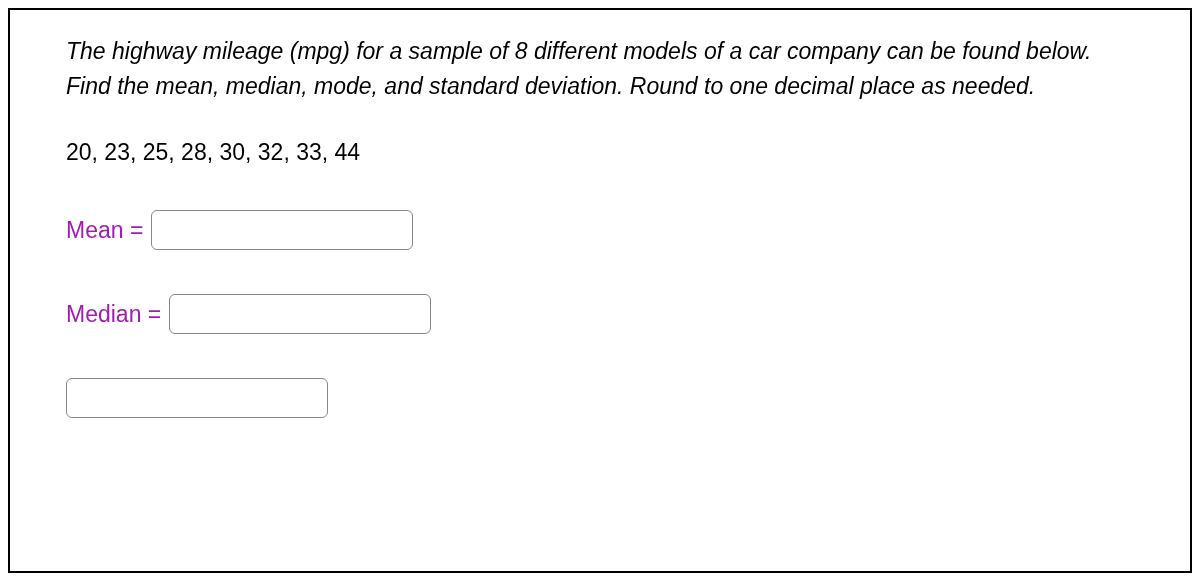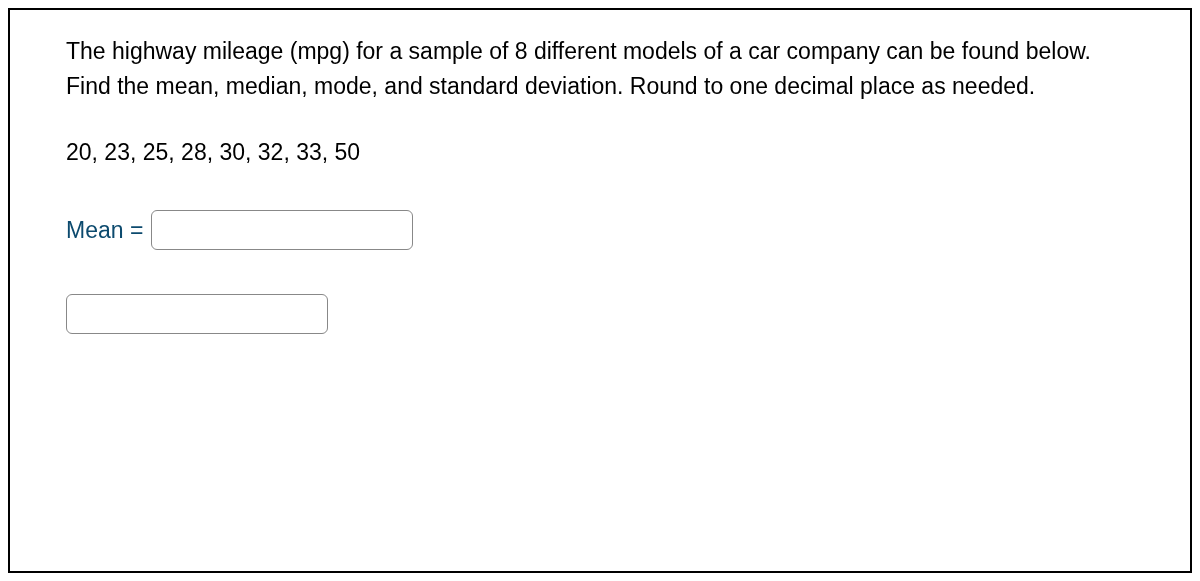--- a/index.html
+++ b/index.html
@@ -18,59 +18,64 @@
       border: 2px solid #000;
       margin: 8px;
       padding: 24px 56px 40px 56px;
       height: calc(100% - 16px);
     }
     .problem-text {
       font-size: 23px;
       line-height: 1.5;
       color: #000;
       margin-bottom: 36px;
+      font-style: italic;
     }
     .data-values {
       font-size: 23px;
       color: #000;
       margin-bottom: 44px;
     }
     .field-row {
       display: flex;
       align-items: center;
       margin-bottom: 44px;
     }
     .field-row:last-child {
       margin-bottom: 0;
     }
     .field-label {
       font-size: 23px;
-      color: #0c4a6e;
+      color: #a21caf;
       margin-right: 8px;
     }
     .field-input {
       width: 262px;
       height: 40px;
       border: 1px solid #888;
       border-radius: 6px;
       font-size: 20px;
       padding: 0 10px;
       background: #fff;
     }
   </style>
 </head>
 <body>
 
 <div class="container">
   <p class="problem-text">The highway mileage (mpg) for a sample of 8 different models of a car company can be found below. Find the mean, median, mode, and standard deviation. Round to one decimal place as needed.</p>
-  <p class="data-values">20, 23, 25, 28, 30, 32, 33, 50</p>
+  <p class="data-values">20, 23, 25, 28, 30, 32, 33, 44</p>
 
   <div class="field-row">
     <span class="field-label">Mean =</span>
     <input type="text" class="field-input" value="" style="">
   </div>
 
+  <div class="field-row">
+    <span class="field-label">Median =</span>
+    <input type="text" class="field-input" value="" style="">
+  </div>
 
 
   <div class="field-row">
     <input type="text" class="field-input" value="" style="">
   </div>
 </div>
 
 </body></html>

